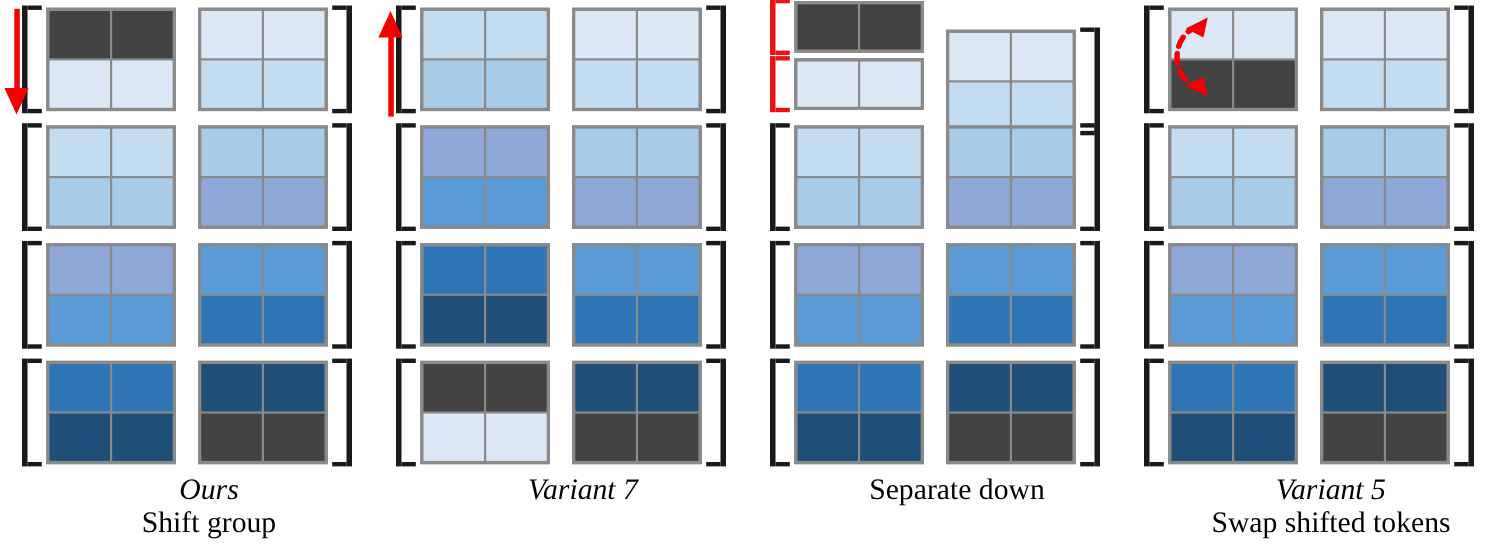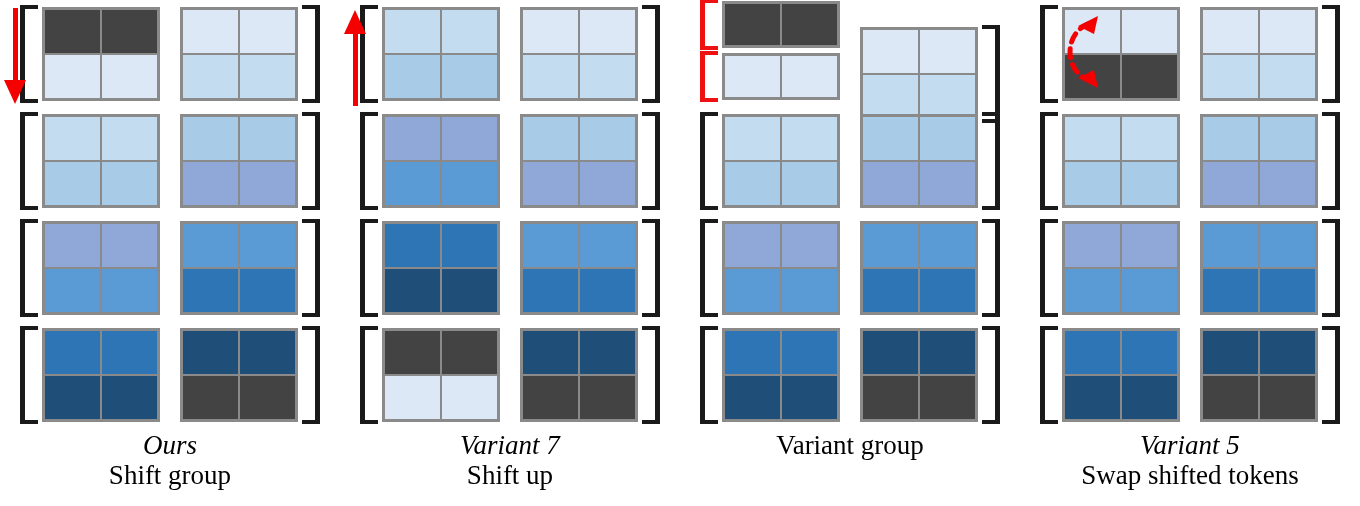--- a/index.html
+++ b/index.html
@@ -53,21 +53,21 @@
   .arrow-down{left:2px;top:8px;height:96px;}
   .arrow-down .shaft{top:0;height:74px;}
   .arrow-down .head{top:72px;border-top:24px solid #f40000;}
   .arrow-up{left:2px;top:10px;height:96px;}
   .arrow-up .shaft{top:22px;height:74px;}
   .arrow-up .head{top:0;border-bottom:24px solid #f40000;}
 
   .swap-arrow{position:absolute;left:34px;top:8px;width:60px;height:90px;}
 
   
-  .caption{position:absolute;left:0;width:340px;text-align:center;}
+  .caption{position:absolute;left:0;width:340px;text-align:center;padding-left:20px;}
   .caption .title{font-style:italic;font-size:27px;color:#000;line-height:1.12;}
   .caption .desc{font-size:27px;color:#000;line-height:1.18;}
   .cap-pos{top:430px;}
 </style>
 </head>
 <body>
 
 <div id="figure">
     <div class="column col-0">
       <div class="stack">
@@ -211,21 +211,20 @@
             <div class="cell" style="background: rgb(67, 67, 67);"></div>
           </div>
         </div>
         <div class="arrow arrow-up">
           <div class="shaft"></div>
           <div class="head"></div>
         </div>
       </div>
       <div class="caption cap-pos">
         <div class="title">Variant 7</div>
-        <div class="desc">Shift up</div>
       </div>
     </div>
     <div class="column col-2">
       <div class="stack">
         <div class="row row-0">
           <div class="blocks" style="position: absolute;">
             <div class="halfblock" style="left: 0px; top: -4px;">
               <div class="cell" style="background: rgb(67, 67, 67);"></div>
               <div class="cell" style="background: rgb(67, 67, 67);"></div>
             </div>
@@ -289,21 +288,21 @@
           </div>
           <div class="block b-right">
             <div class="cell" style="background: rgb(31, 78, 121);"></div>
             <div class="cell" style="background: rgb(31, 78, 121);"></div>
             <div class="cell" style="background: rgb(67, 67, 67);"></div>
             <div class="cell" style="background: rgb(67, 67, 67);"></div>
           </div>
         </div>
       </div>
       <div class="caption cap-pos">
-        <div class="desc">Variant group</div>
+        <div class="desc">Separate down</div>
       </div>
     </div>
     <div class="column col-3">
       <div class="stack">
         <div class="row row-0">
           <div class="brk left"></div>
           <div class="brk right"></div>
           <div class="block b-left">
             <div class="cell" style="background: rgb(220, 232, 245);"></div>
             <div class="cell" style="background: rgb(220, 232, 245);"></div>

